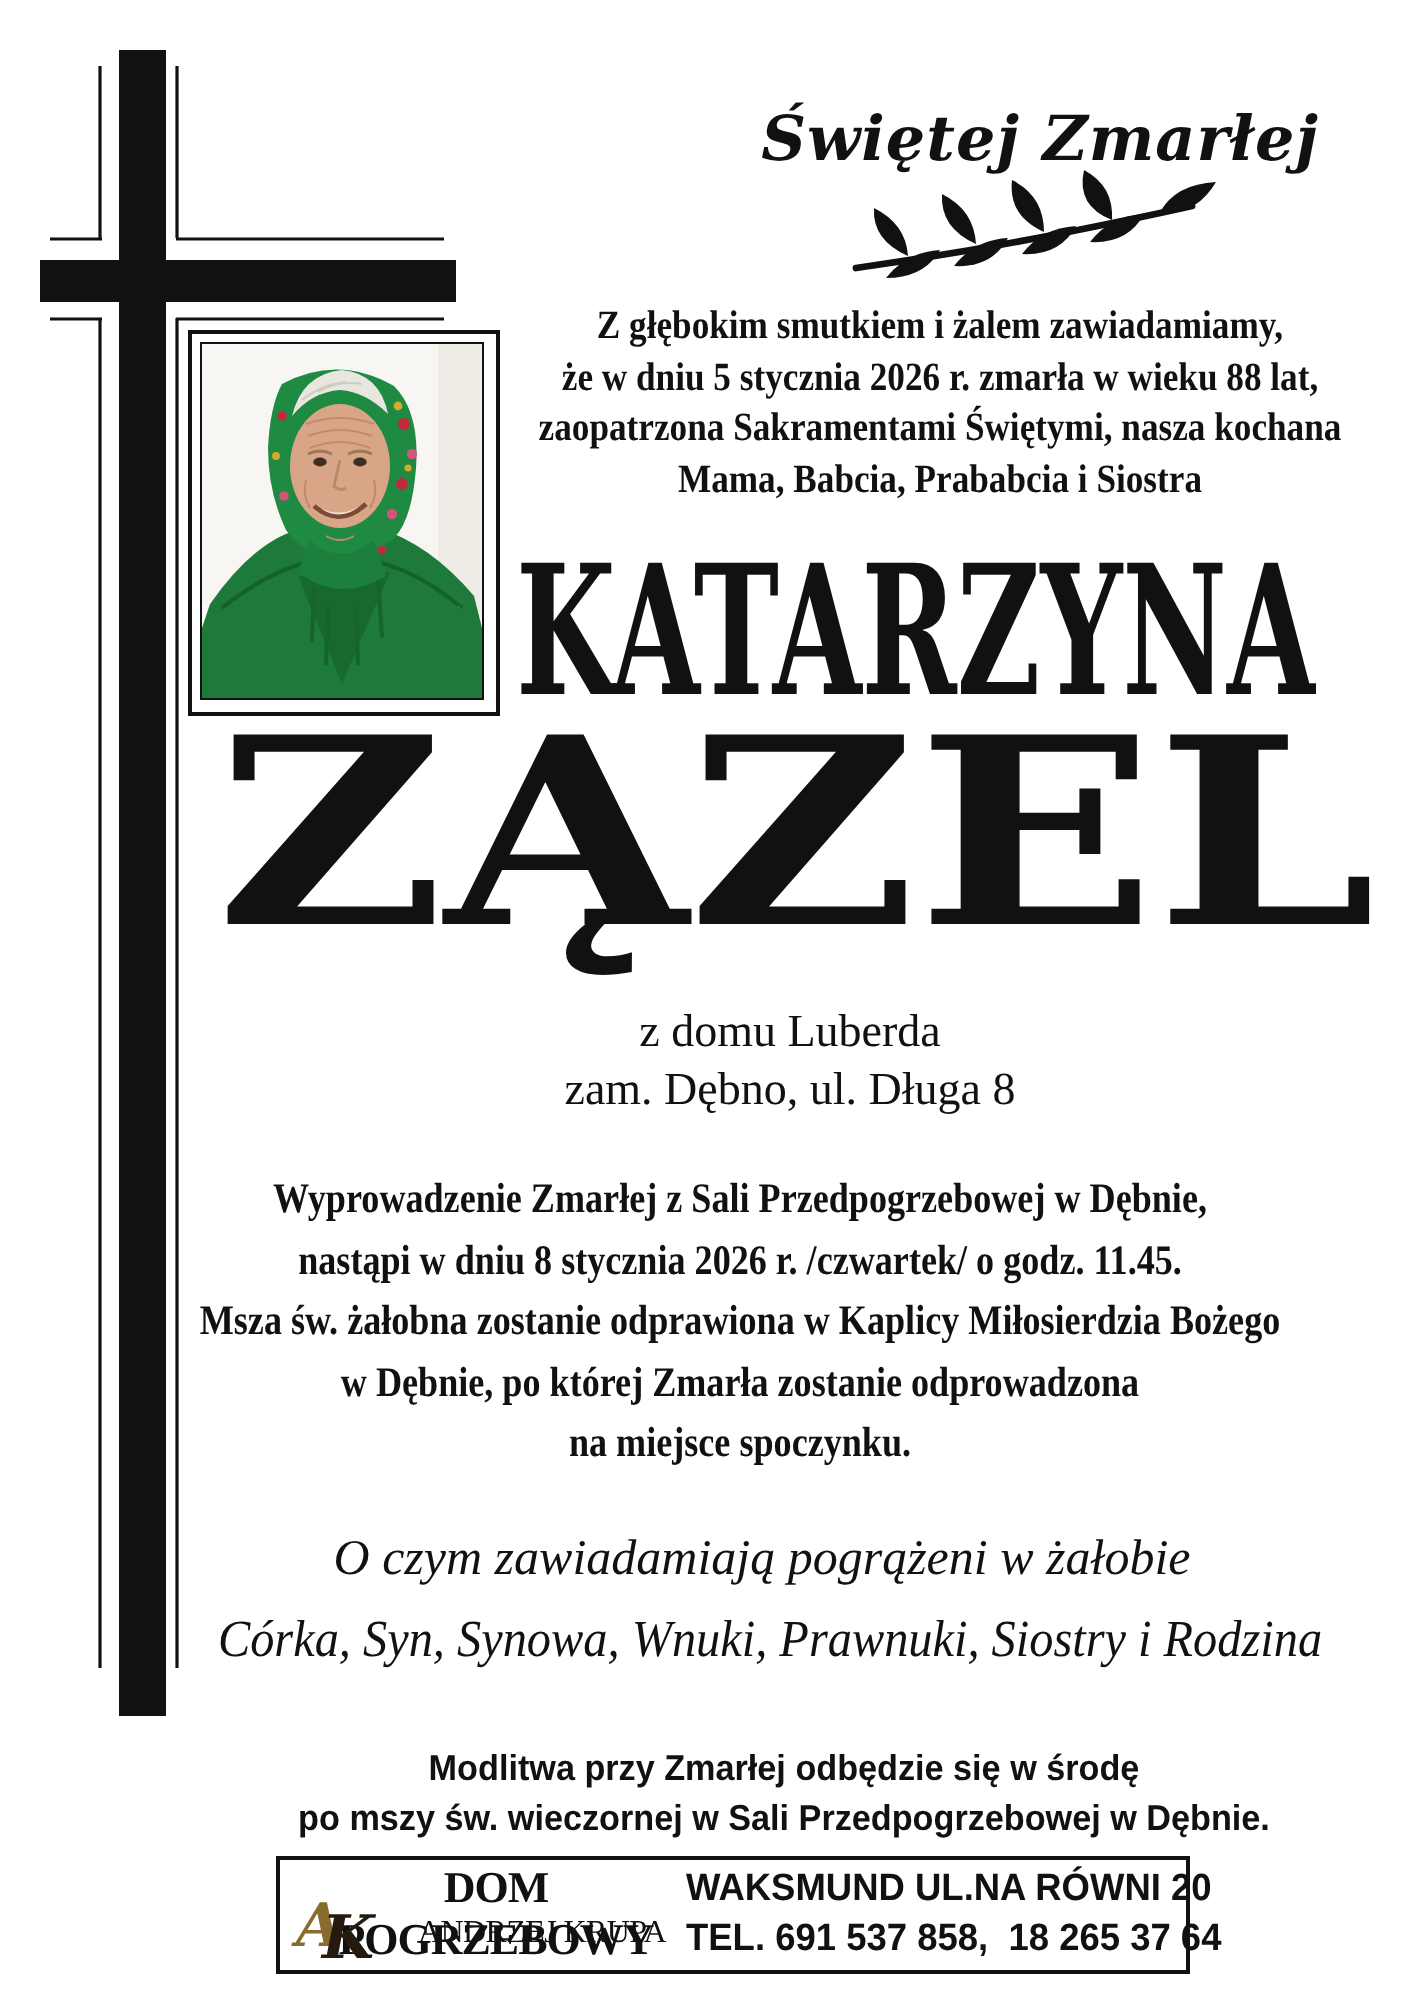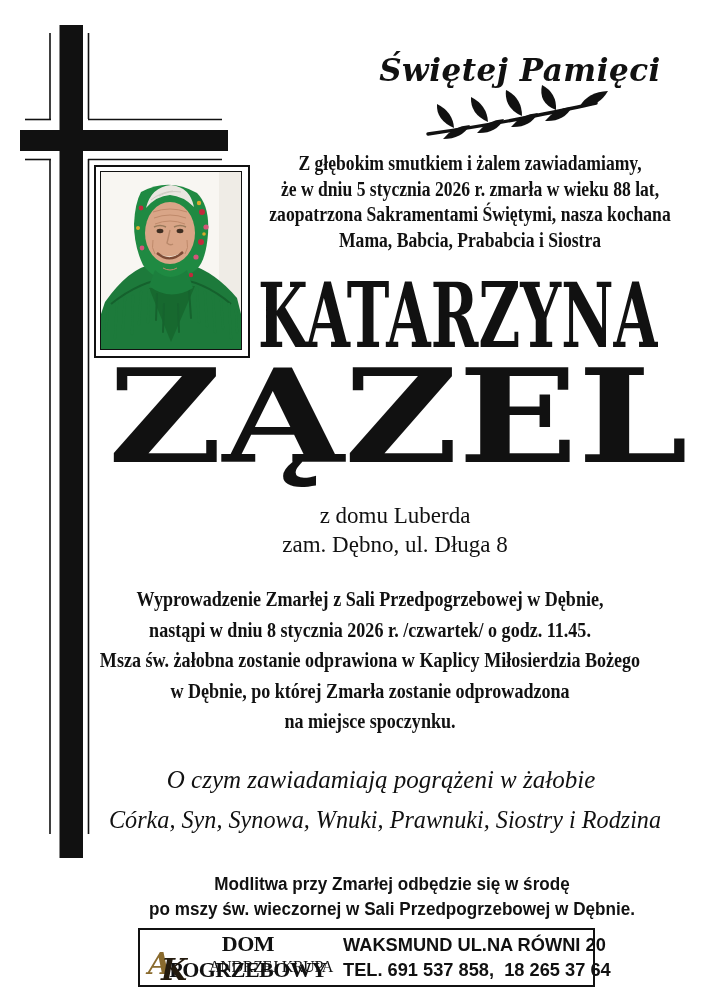--- a/index.html
+++ b/index.html
@@ -53,21 +53,21 @@
       <line x1="50" y1="159" x2="50" y2="834"></line>
       <line x1="88.5" y1="33" x2="88.5" y2="119"></line>
       <line x1="88.5" y1="159" x2="88.5" y2="834"></line>
       <line x1="25" y1="119.5" x2="51" y2="119.5"></line>
       <line x1="88" y1="119.5" x2="222" y2="119.5"></line>
       <line x1="25" y1="159.5" x2="51" y2="159.5"></line>
       <line x1="88" y1="159.5" x2="222" y2="159.5"></line>
     </g>
   </svg>
 
-  <div class="abs ctr header-script">Świętej Pamięci</div>
+  <div class="abs ctr header-script">Świętej Zmarłej</div>
 
   <svg class="abs" style="left:424px;top:82px" width="188" height="58" viewBox="0 0 188 58">
     <path d="M4,52 Q60,44 110,34 Q150,26 172,21" stroke="#111" stroke-width="3.4" fill="none" stroke-linecap="round"></path>
 
     <path d="M30,46 Q29,30 13,22 Q12,38 30,46 Z" fill="#111"></path>
     <path d="M64,40 Q63,23 47,15 Q46,32 64,40 Z" fill="#111"></path>
     <path d="M98,34 Q98,16 82,8 Q80,26 98,34 Z" fill="#111"></path>
     <path d="M132,28 Q133,11 118,3 Q114,21 132,28 Z" fill="#111"></path>
 
     <path d="M46,43 Q29,44 19,57 Q38,57 46,43 Z" fill="#111"></path>

